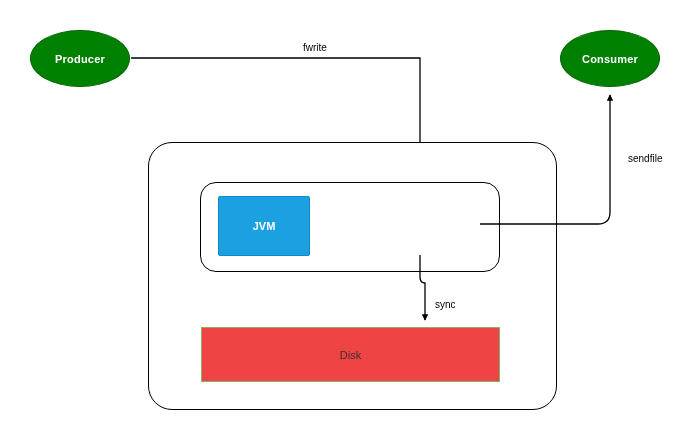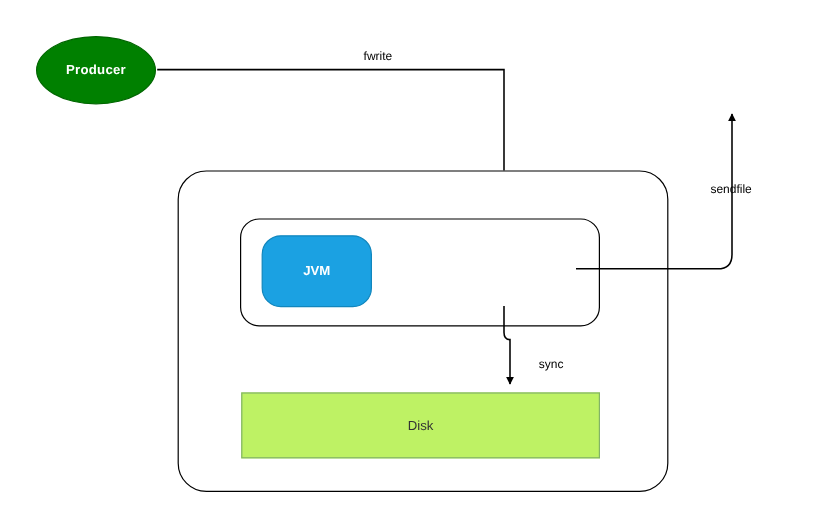--- a/index.html
+++ b/index.html
@@ -71,21 +71,21 @@
     width: 300px;
     height: 90px;
     border: 1.4px solid #000000;
     border-radius: 16px;
     background: transparent;
   }
   
   .blue-box {
     background: #1ba1e2;
     border: 1px solid #1186bd;
-    border-radius: 16px;
+    border-radius: 2px;
     color: #ffffff;
     font-size: 11px;
     font-weight: bold;
   }
   #jvm-node {
     left: 218px;
     top: 196px;
     width: 92px;
     height: 60px;
   }
@@ -94,34 +94,34 @@
     top: 195px;
     width: 120px;
     height: 60px;
   }
   
   #disk-node {
     left: 201px;
     top: 327px;
     width: 299px;
     height: 55px;
-    background: #bef264;
+    background: #ef4444;
     border: 1px solid #82b366;
     color: #333333;
     font-size: 11px;
   }
   .edge-label {
     position: absolute;
     font-size: 10px;
     color: #000000;
     white-space: nowrap;
   }
   #label-fwrite { left: 303px; top: 42px; }
-  #label-sendfile { left: 592px; top: 153px; }
-  #label-sync { left: 435px; top: 299px; margin-left: 14px; }
+  #label-sendfile { left: 628px; top: 153px; }
+  #label-sync { left: 435px; top: 299px; }
 </style>
 </head>
 <body>
 
 <div id="canvas">
 
   <svg id="wires" viewBox="0 0 692 441" xmlns="http://www.w3.org/2000/svg">
     <defs>
       <marker id="arrow-head" viewBox="0 0 10 10" refX="9" refY="5" markerWidth="5" markerHeight="5" orient="auto-start-reverse">
         <path d="M 0 0 L 10 5 L 0 10 z" fill="#000000"></path>
@@ -132,20 +132,23 @@
 
     <path d="M 480 224 L 598 224 Q 610 224 610 212 L 610 95" fill="none" stroke="#000000" stroke-width="1.3" marker-end="url(#arrow-head)"></path>
 
     <path d="M 420 255 L 420 277 Q 420 283 425 283 L 425 320" fill="none" stroke="#000000" stroke-width="1.3" marker-end="url(#arrow-head)"></path>
   </svg>
 
   <div class="node ellipse" id="producer-node">
     <span>Producer</span>
   </div>
 
+  <div class="node ellipse" id="consumer-node">
+    <span>Consumer</span>
+  </div>
 
   <div class="node" id="broker-container"></div>
 
   <div class="node" id="memory-container"></div>
 
   <div class="node blue-box" id="jvm-node">
     <span>JVM</span>
   </div>
 
 

